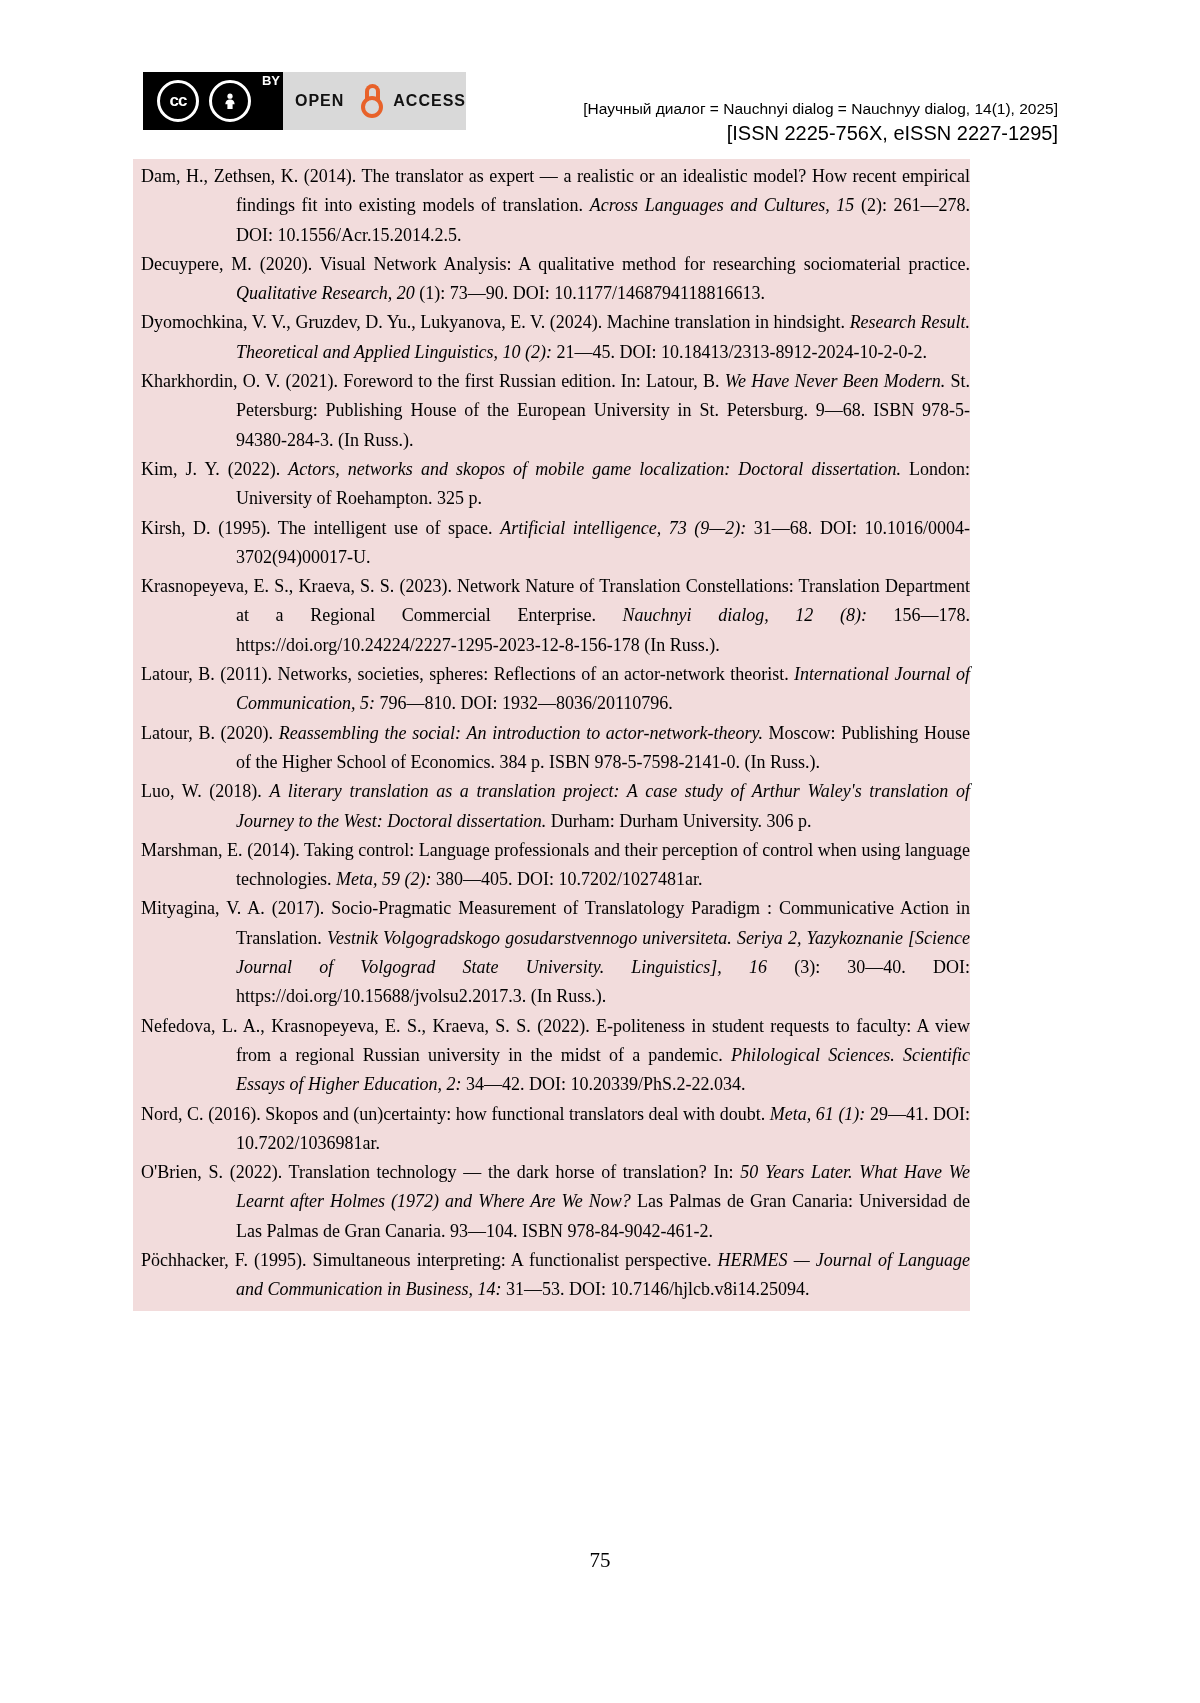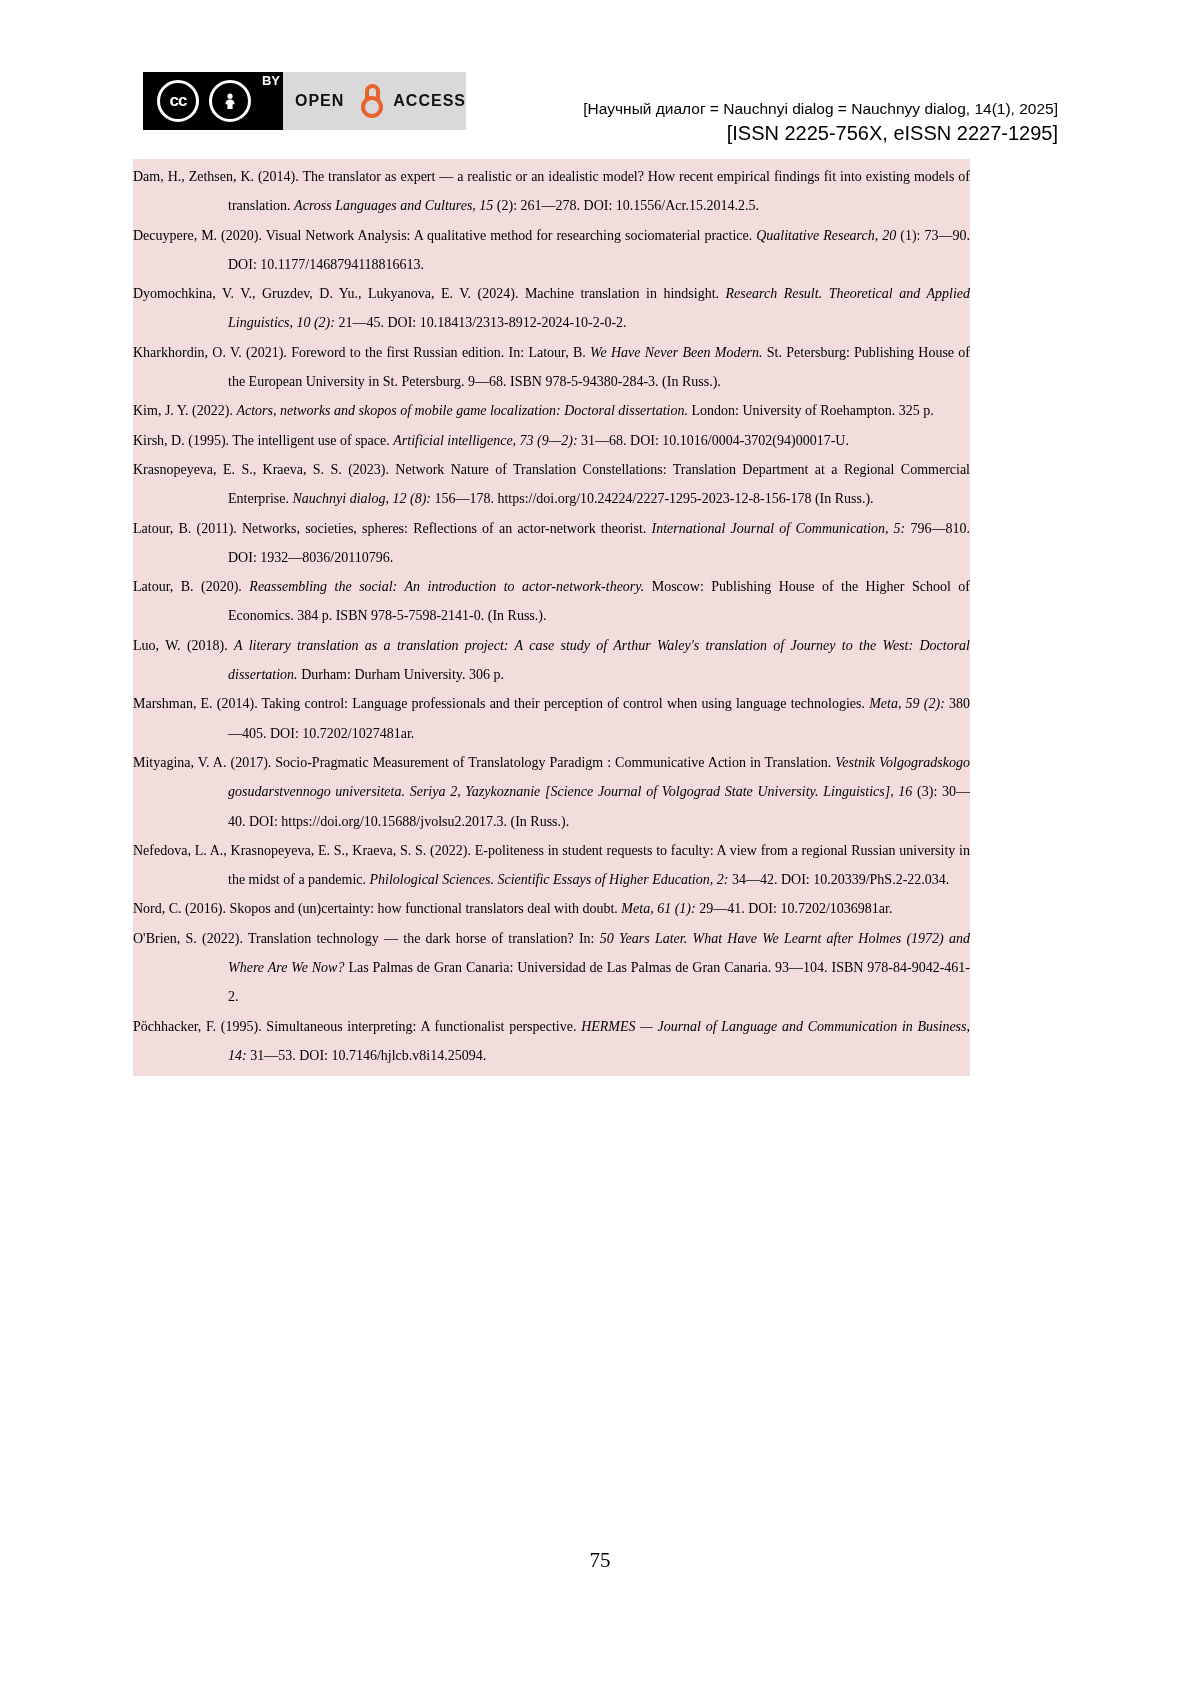--- a/index.html
+++ b/index.html
@@ -154,25 +154,25 @@
   .refs {
     position: absolute;
     top: 159px;
     left: 133px;
     width: 837px;
     background: #f2dcdc;
     padding: 3px 0 6px 0;
     box-sizing: border-box;
   }
   .ref {
-    font-size: 14px;
+    font-size: 18px;
     line-height: 29.3px;
     text-align: justify;
     text-justify: inter-word;
-    padding-left: 0;
+    padding-left: 8px;
     text-indent: 0;
     margin: 0;
   }
   .ref .hang {
     display: block;
     padding-left: 95px;
     text-indent: -95px;
   }
   .ref i, .ital {
     font-style: italic;

